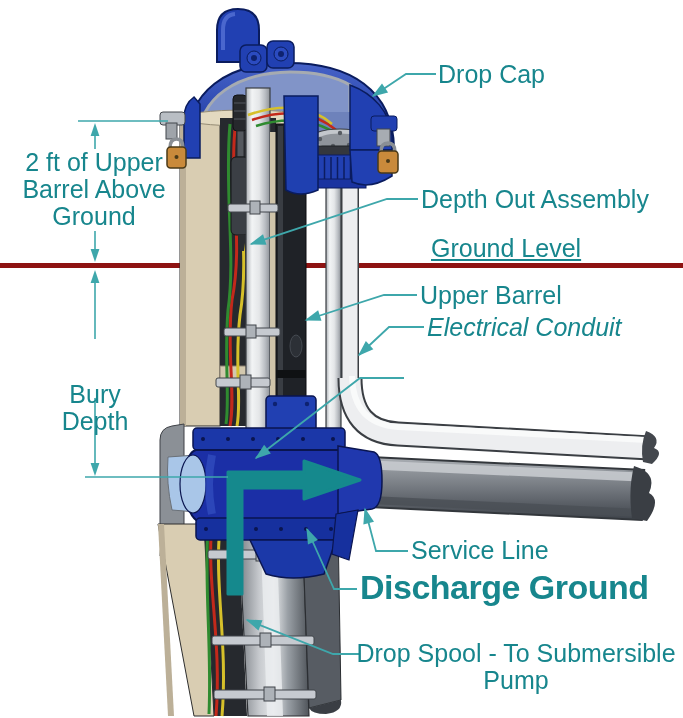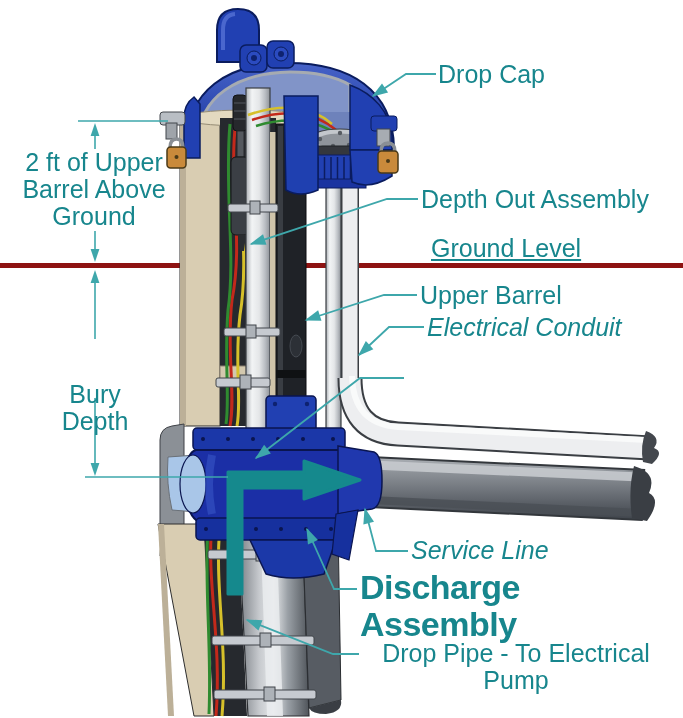--- a/index.html
+++ b/index.html
@@ -272,18 +272,18 @@
 <div class="label center" style="left:0px;top:149px;width:188px;">2 ft of Upper
 Barrel Above
 Ground</div>
 <div class="label center" style="left:35px;top:341px;width:120px;margin-top:40px;">Bury
 Depth</div>
 <div class="label" style="left:438px;top:61px;">Drop Cap</div>
 <div class="label" style="left:421px;top:186px;">Depth Out Assembly</div>
 <div class="label" style="left:431px;top:235px;text-decoration:underline;">Ground Level</div>
 <div class="label" style="left:420px;top:282px;">Upper Barrel</div>
 <div class="label" style="left:427px;top:314px;font-style:italic;">Electrical Conduit</div>
-<div class="label" style="left:411px;top:537px;font-style:italic;">Service Line</div>
-<div class="label big" style="left:360px;top:569px;">Discharge Assembly</div>
-<div class="label center" style="left:348px;top:640px;width:336px;">Drop Pipe - To Electrical
+<div class="label" style="left:411px;top:537px;">Service Line</div>
+<div class="label big" style="left:360px;top:569px;">Discharge Ground</div>
+<div class="label center" style="left:348px;top:640px;width:336px;">Drop Spool - To Submersible
 Pump</div>
 
 </div>
 
 </body></html>

